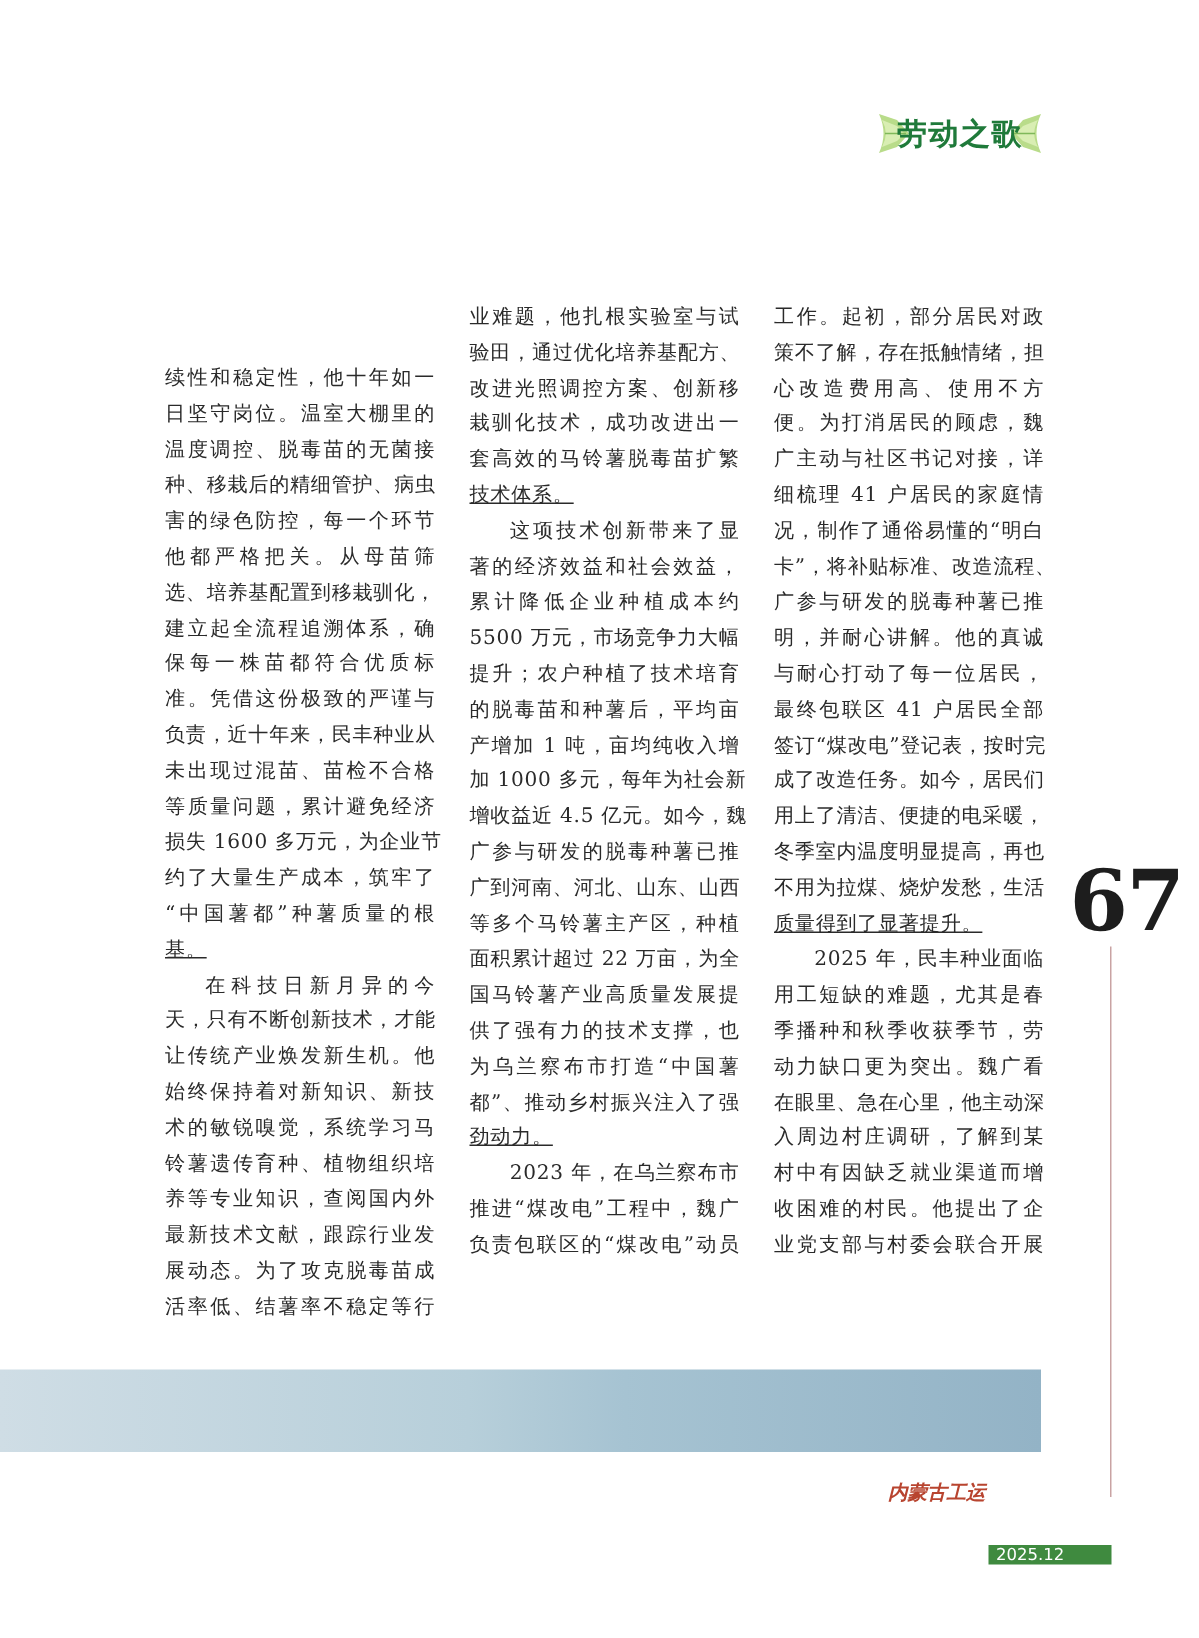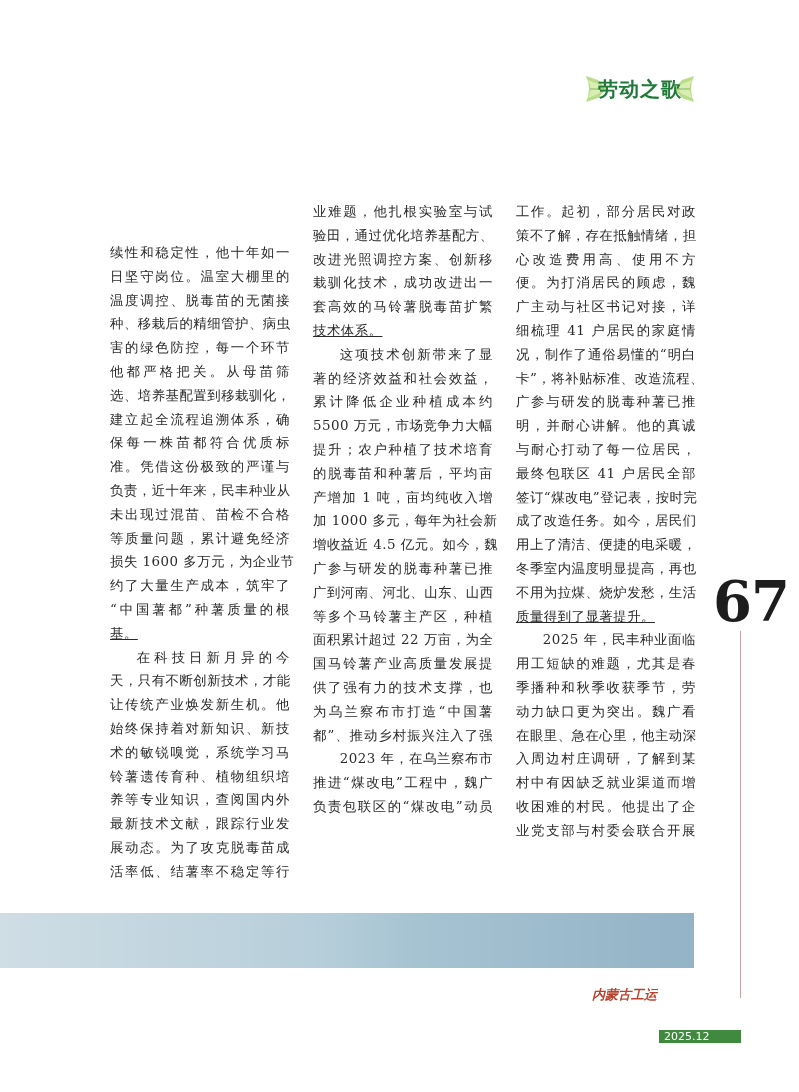--- a/index.html
+++ b/index.html
@@ -93,20 +93,21 @@
     <span class="line">加 1000 多元，每年为社会新</span>
     <span class="line">增收益近 4.5 亿元。如今，魏</span>
     <span class="line">广参与研发的脱毒种薯已推</span>
     <span class="line">广到河南、河北、山东、山西</span>
     <span class="line">等多个马铃薯主产区，种植</span>
     <span class="line">面积累计超过 22 万亩，为全</span>
     <span class="line">国马铃薯产业高质量发展提</span>
     <span class="line">供了强有力的技术支撑，也</span>
     <span class="line">为乌兰察布市打造“中国薯</span>
     <span class="line">都”、推动乡村振兴注入了强</span>
+    <span class="line short">劲动力。</span>
     <span class="line ind">2023 年，在乌兰察布市</span>
     <span class="line">推进“煤改电”工程中，魏广</span>
     <span class="line">负责包联区的“煤改电”动员</span>
   </div>
 <div class="column col3">
     <span class="line">工作。起初，部分居民对政</span>
     <span class="line">策不了解，存在抵触情绪，担</span>
     <span class="line">心改造费用高、使用不方</span>
     <span class="line">便。为打消居民的顾虑，魏</span>
     <span class="line">广主动与社区书记对接，详</span>

